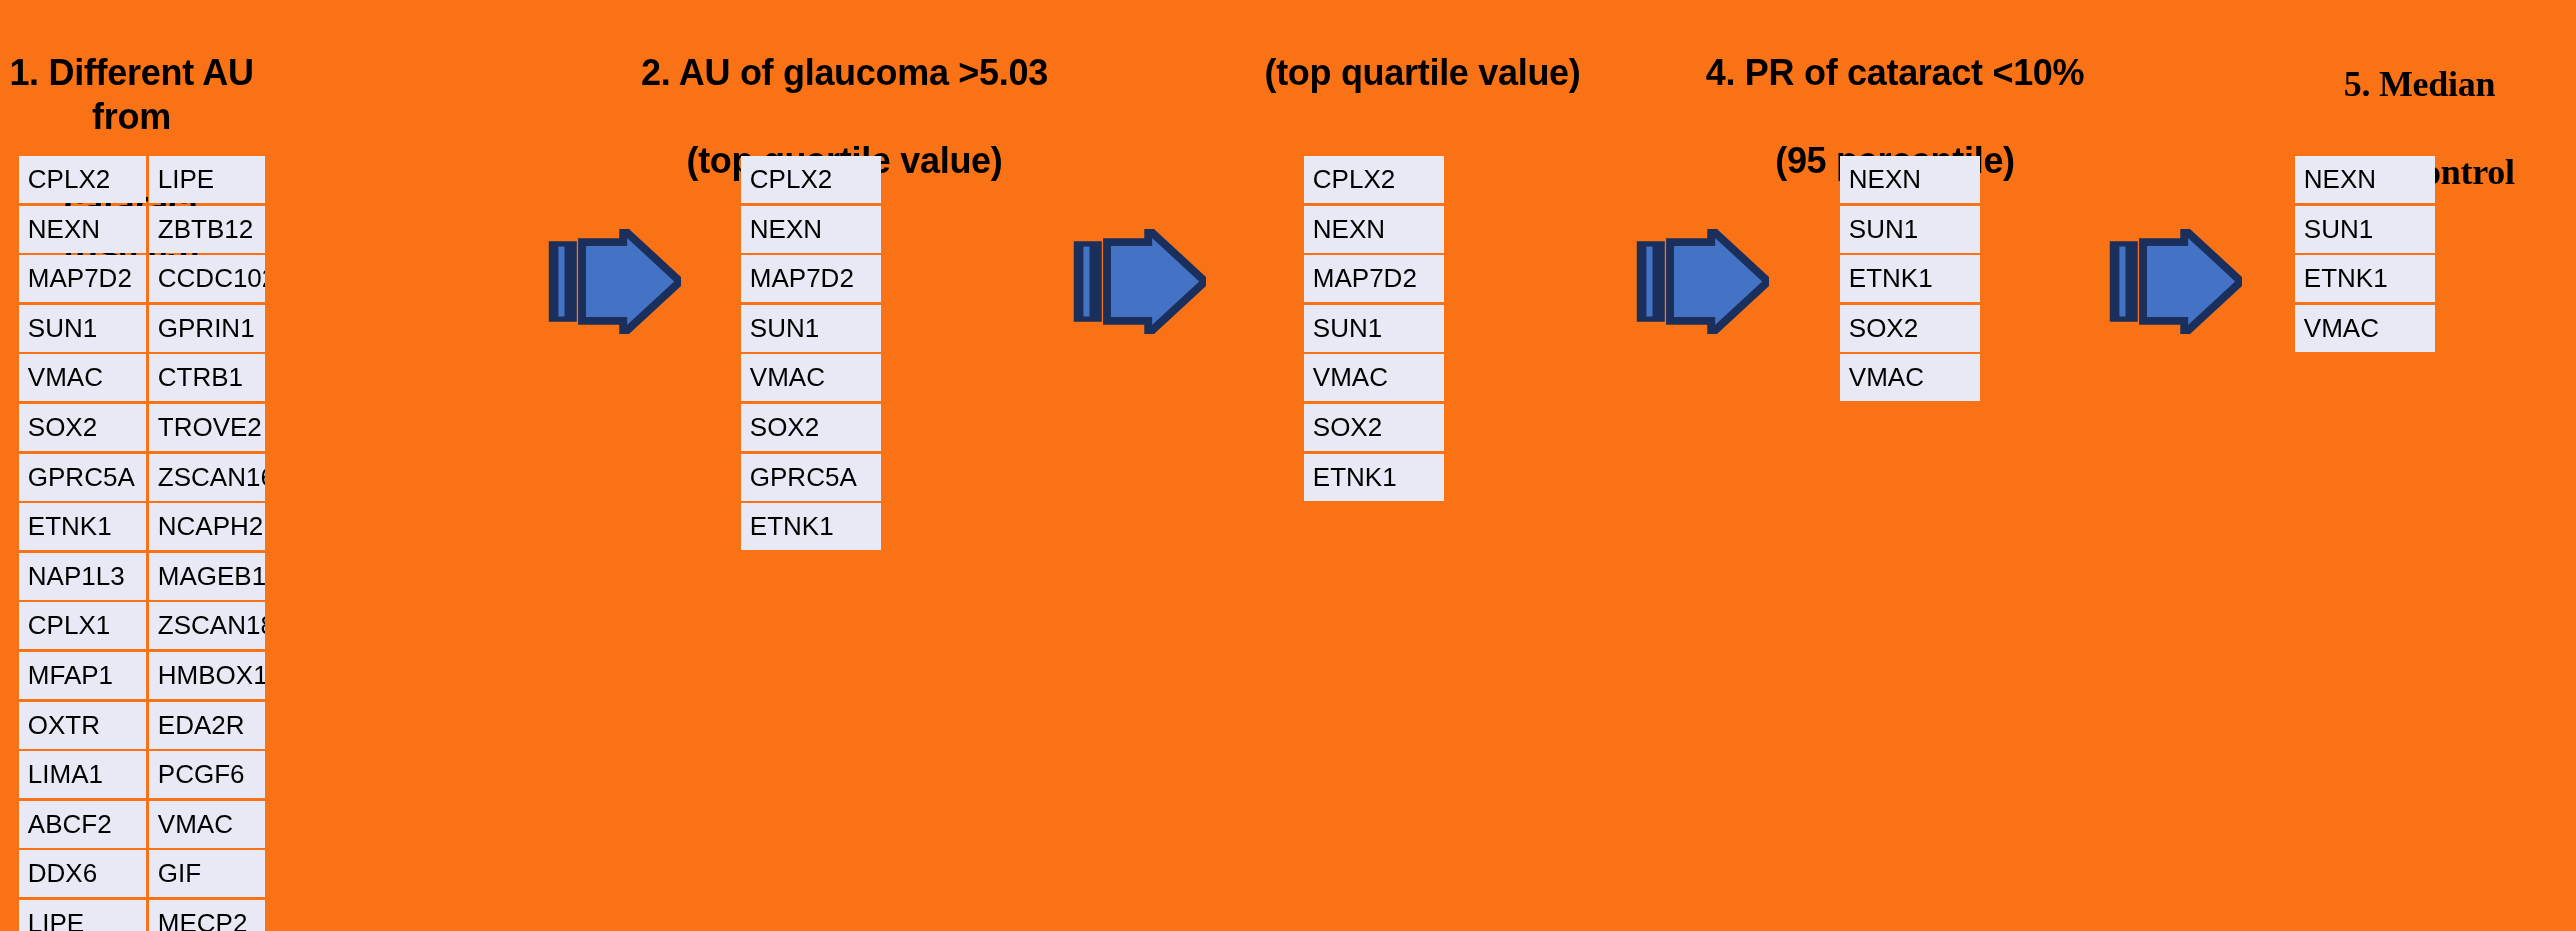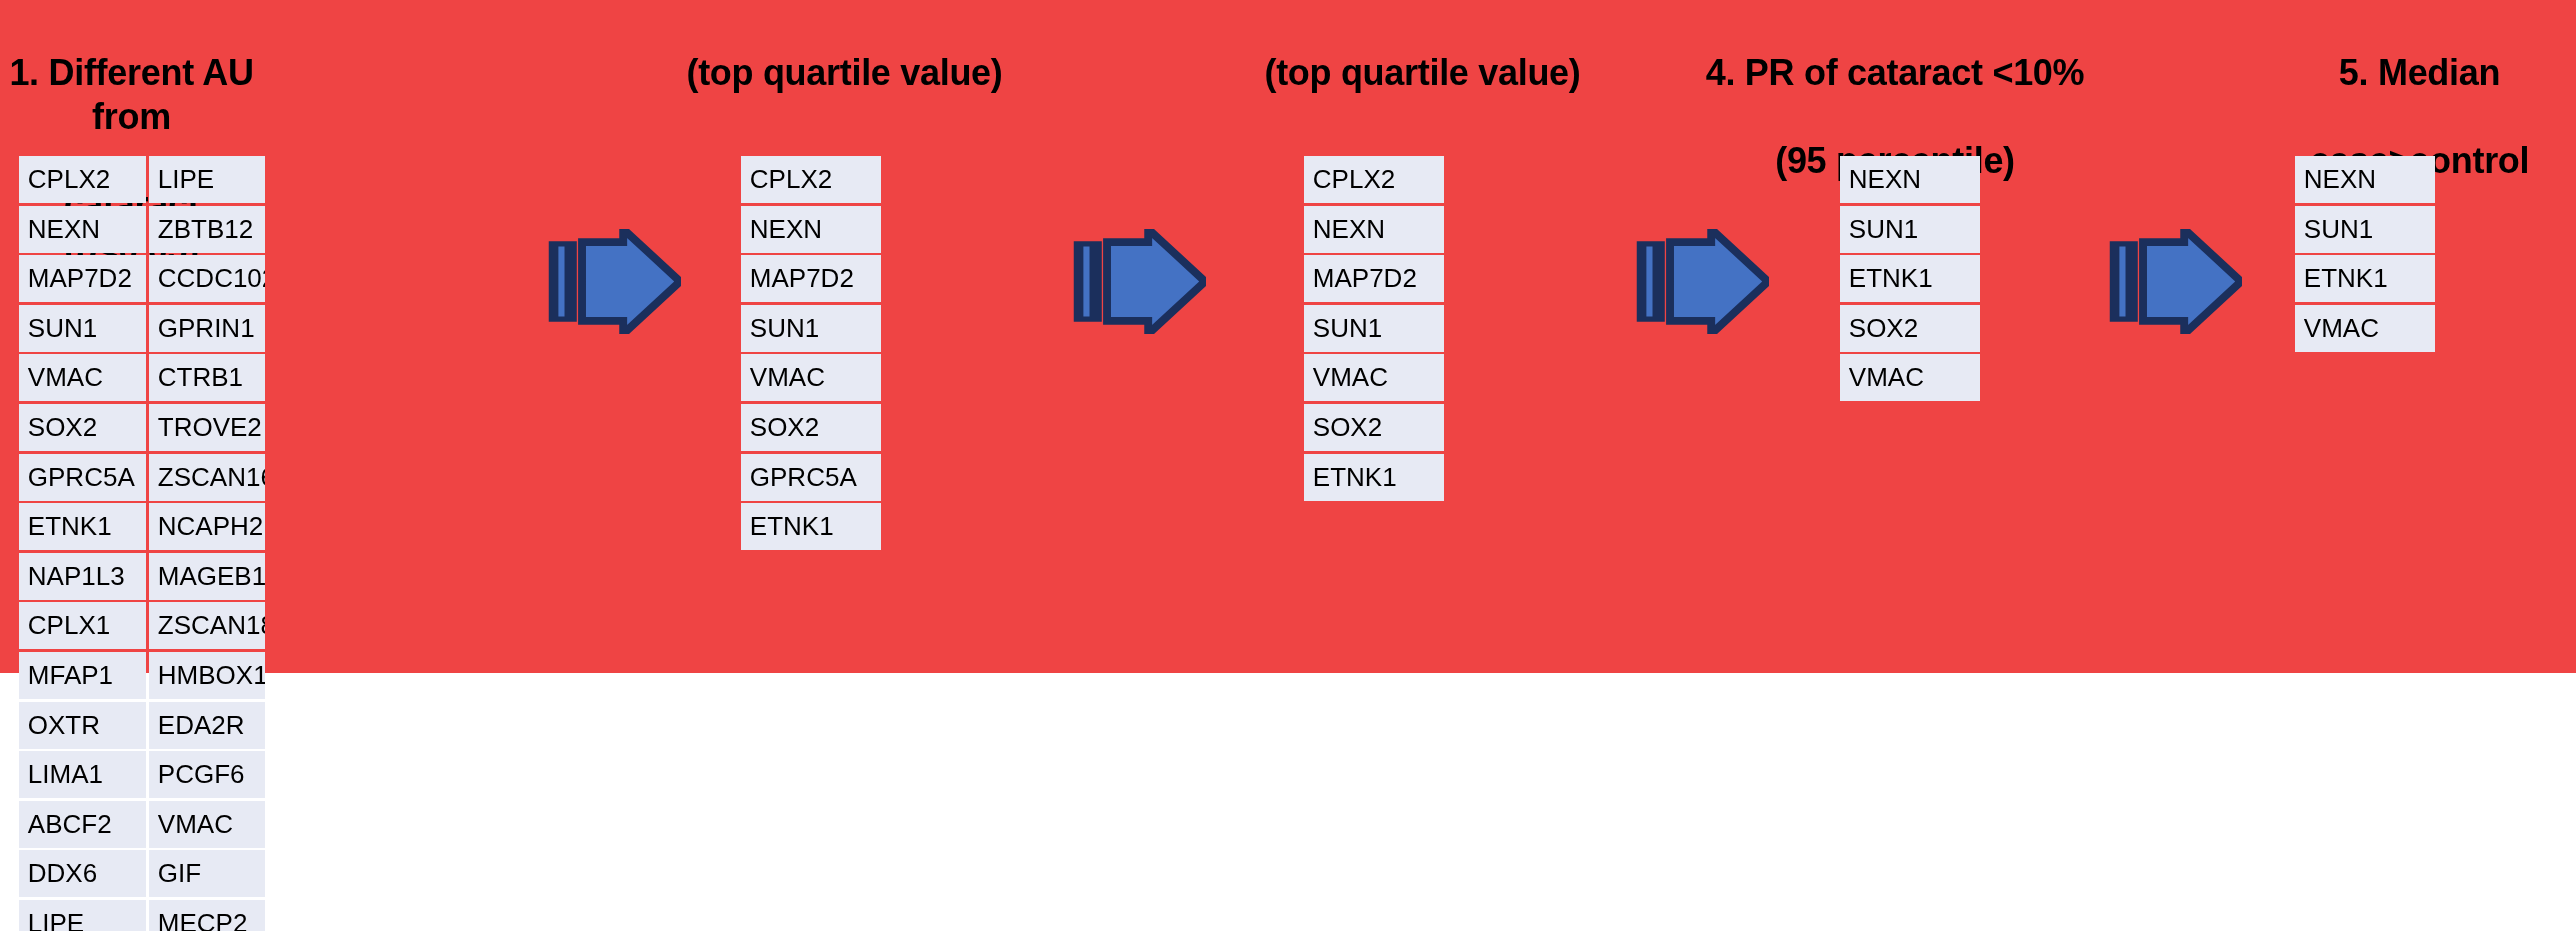--- a/index.html
+++ b/index.html
@@ -7,22 +7,22 @@
     width: 2576px;
     height: 931px;
     background: #ffffff;
     font-family: "Liberation Sans", sans-serif;
     overflow: hidden;
   }
 
   #canvas {
     position: relative;
     width: 2576px;
-    height: 673px;
-    background: #ef4444;
+    height: 931px;
+    background: #f97316;
   }
 
   
   .stage-title {
     position: absolute;
     font-family: "Liberation Sans", sans-serif;
     font-weight: bold;
     font-size: 36px;
     line-height: 44px;
     color: #000000;
@@ -109,20 +109,21 @@
 
   <div class="arrow" style="left:547px; top:229px;">
     <svg viewBox="0 0 153 120" preserveAspectRatio="none" aria-hidden="true">
       <path d="M40 15 L87 15 L87 0 L152 60 L87 120 L87 105 L40 105 Z" fill="#4472c4" stroke="#1b2f5c" stroke-width="9" stroke-linejoin="miter"></path>
       <rect x="2" y="14" width="32" height="92" fill="#1b2f5c"></rect>
       <rect x="13" y="20" width="7" height="80" fill="#4472c4"></rect>
     </svg>
   </div>
 
   <div class="stage-title" style="left:560px; top:7px; width:569px;">
+    <div>2. AU of glaucoma &gt;5.03</div>
     <div>(top quartile value)</div>
   </div>
 
   <div class="gene-col" style="left:741px; top:156px; width:140px;">
       <div class="gene-cell">CPLX2</div>
       <div class="gene-cell">NEXN</div>
       <div class="gene-cell">MAP7D2</div>
       <div class="gene-cell">SUN1</div>
       <div class="gene-cell">VMAC</div>
       <div class="gene-cell">SOX2</div>
@@ -174,21 +175,21 @@
     </div>
 
   <div class="arrow" style="left:2108px; top:229px;">
     <svg viewBox="0 0 153 120" preserveAspectRatio="none" aria-hidden="true">
       <path d="M40 15 L87 15 L87 0 L152 60 L87 120 L87 105 L40 105 Z" fill="#4472c4" stroke="#1b2f5c" stroke-width="9" stroke-linejoin="miter"></path>
       <rect x="2" y="14" width="32" height="92" fill="#1b2f5c"></rect>
       <rect x="13" y="20" width="7" height="80" fill="#4472c4"></rect>
     </svg>
   </div>
 
-  <div class="stage-title" style="left:2263px; top:7px; width:313px;">
+  <div class="stage-title" style="left:2263px; top:18px; width:313px;font-family:Liberation Serif, serif;">
     <div>5. Median</div>
     <div>case&gt;control</div>
   </div>
 
   <div class="gene-col" style="left:2295px; top:156px; width:140px;">
       <div class="gene-cell">NEXN</div>
       <div class="gene-cell">SUN1</div>
       <div class="gene-cell">ETNK1</div>
       <div class="gene-cell">VMAC</div>
     </div>

